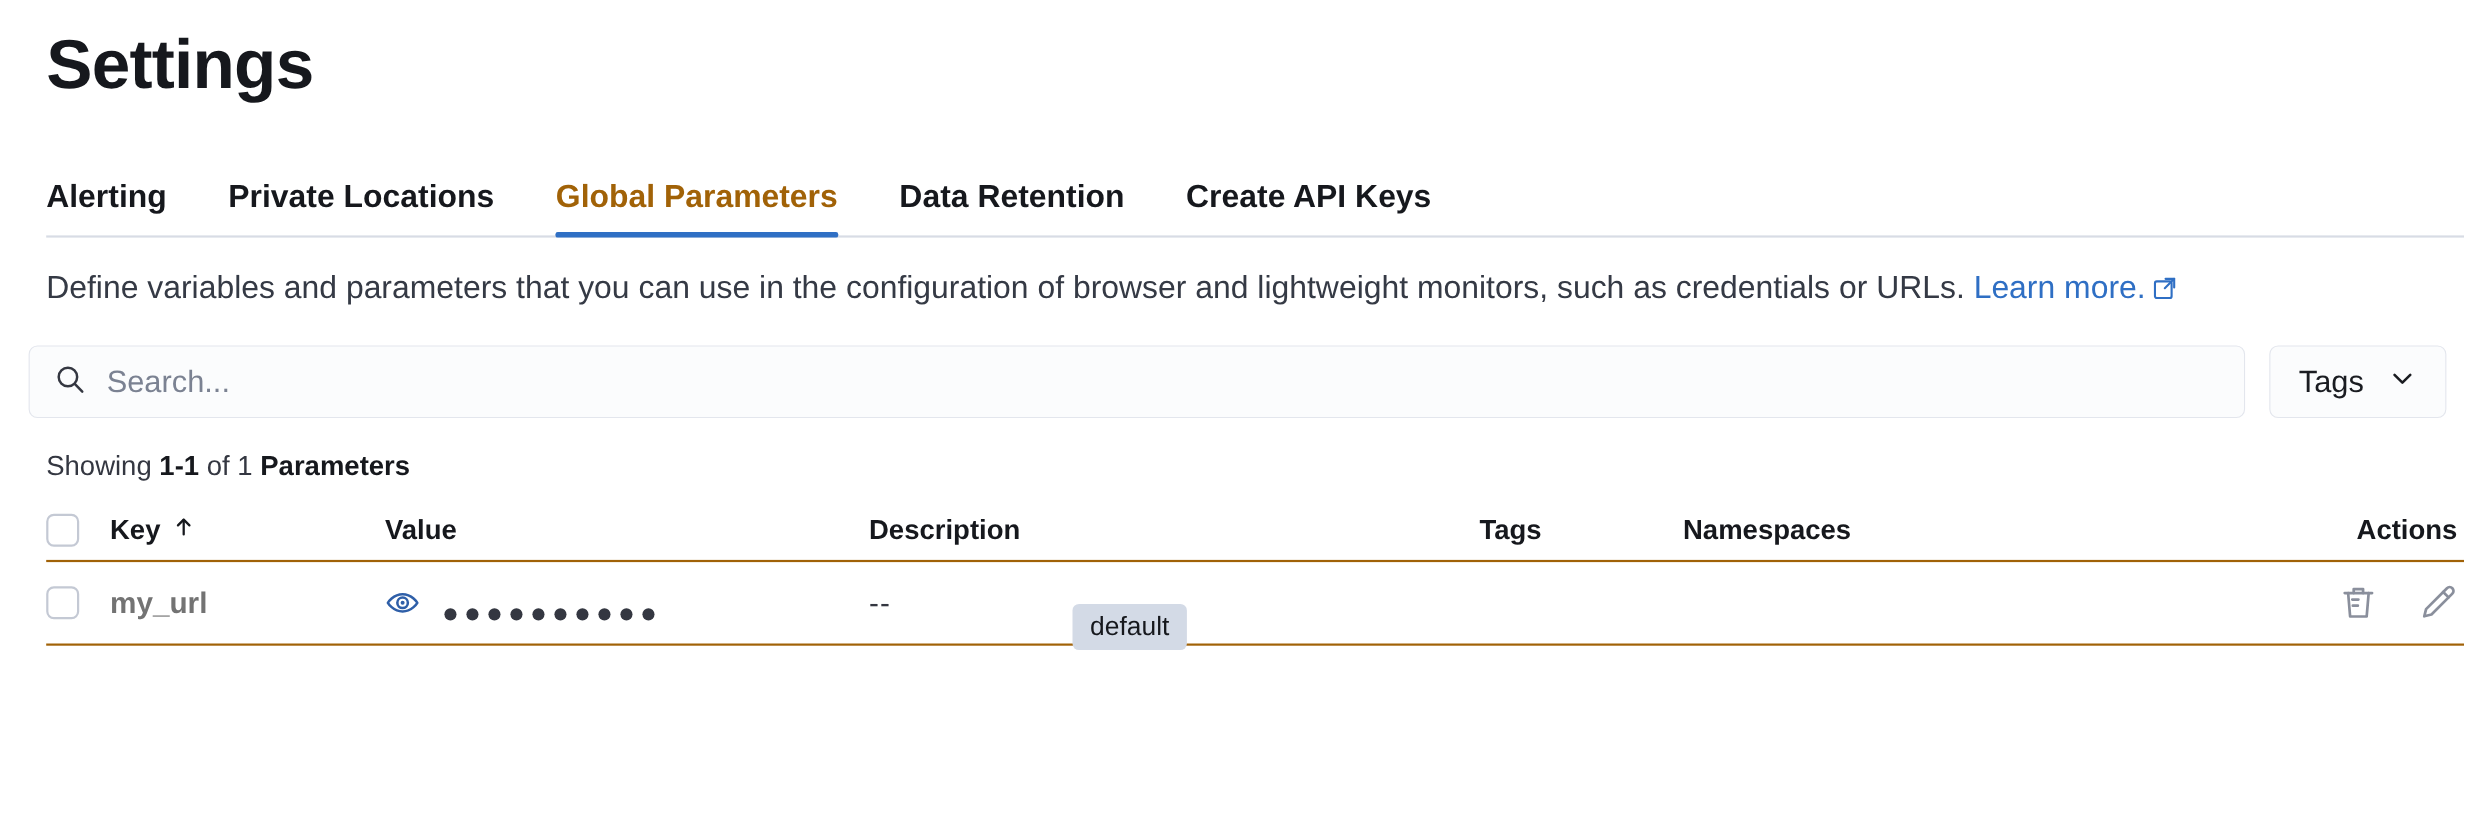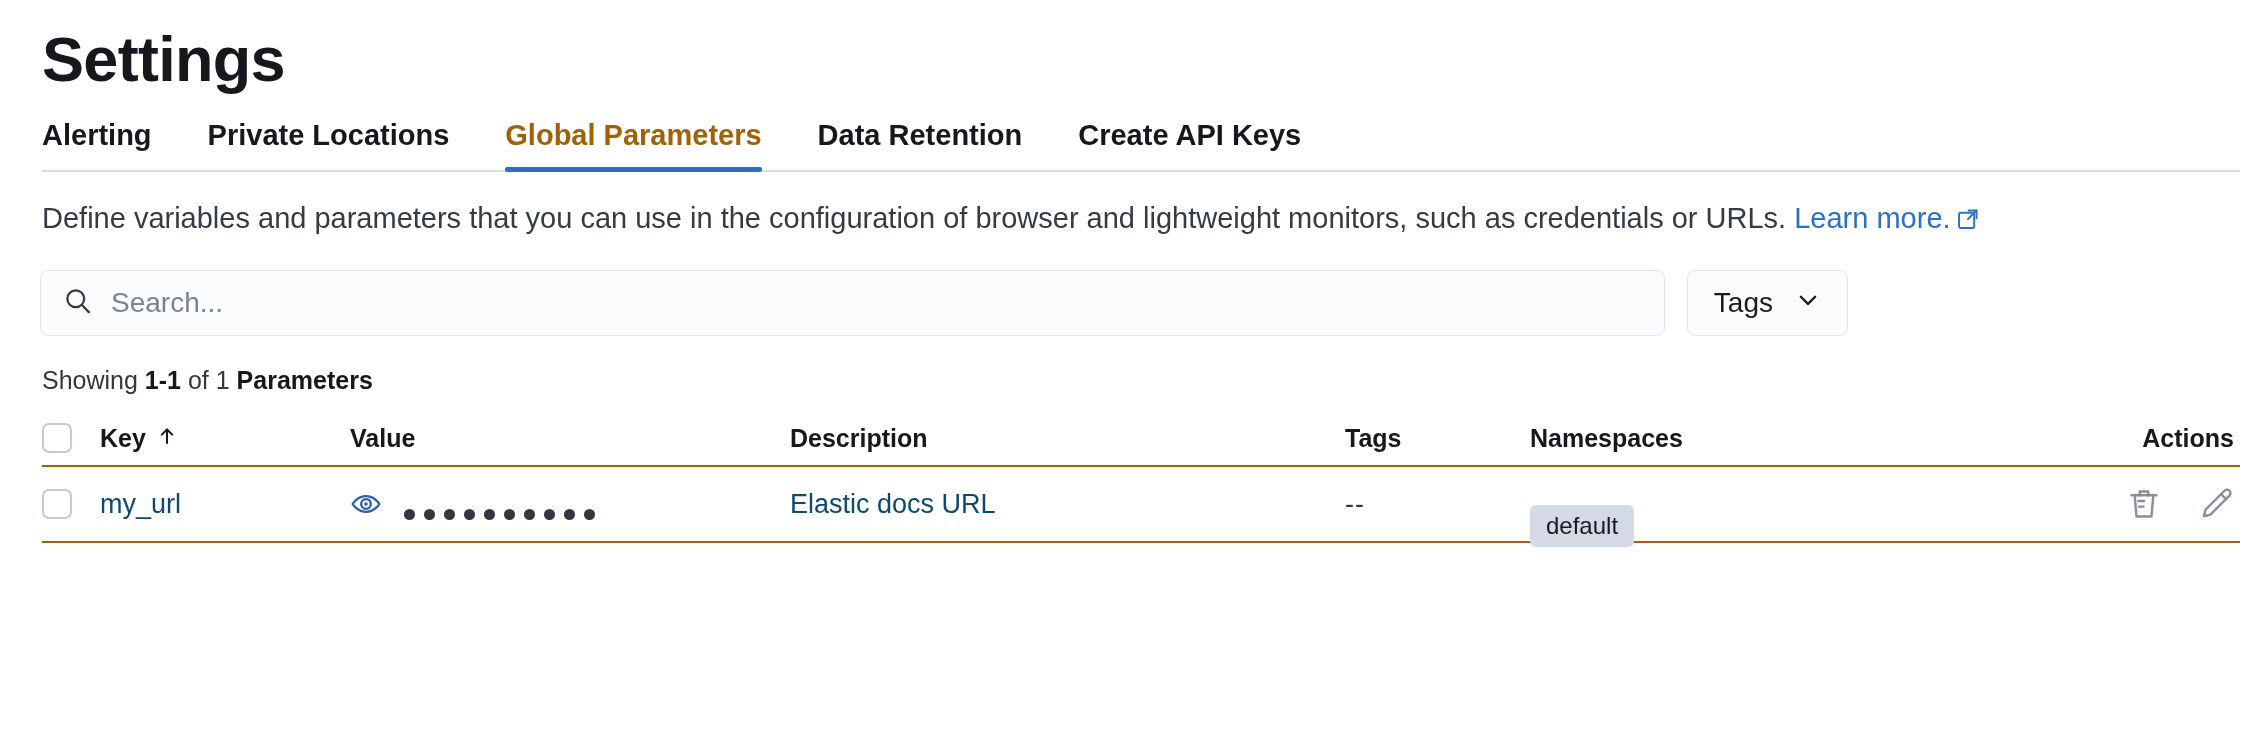--- a/index.html
+++ b/index.html
@@ -25,21 +25,21 @@
     line-height: 1;
     font-weight: 700;
     letter-spacing: -0.7px;
     color: #16181d;
     padding-top: 28px;
     padding-left: 18px;
   }
 
   
   .tabs {
-    margin-top: 28px;
+    margin-top: 72px;
     margin-left: 18px;
     display: flex;
     align-items: flex-end;
     gap: 0;
     border-bottom: 2px solid #d8dce5;
     width: 2198px;
   }
   .tab {
     font-size: 29px;
     font-weight: 700;
@@ -80,26 +80,26 @@
   }
   .ext-icon {
     display: inline-block;
     vertical-align: -2px;
     margin-left: 6px;
   }
 
   
   .controls {
     margin-top: 32px;
-    margin-left: 16px;
+    margin-left: 2px;
     display: flex;
     align-items: stretch;
     gap: 22px;
     height: 66px;
-    width: 1808px;
+    width: 2198px;
   }
   .search-box {
     flex: 1 1 auto;
     display: flex;
     align-items: center;
     gap: 18px;
     background: #fbfcfd;
     border: 1px solid #e3e6ed;
     border-radius: 8px;
     padding: 0 22px;
@@ -185,22 +185,22 @@
     font-weight: 700;
     color: #16181d;
     display: flex;
     align-items: center;
     gap: 10px;
     cursor: pointer;
   }
   .th.static { cursor: default; }
   .td {
     font-size: 27px;
-    color: #0c4a6e;
-    font-weight: 400;
+    color: #737373;
+    font-weight: 700;
   }
 
   .checkbox {
     width: 30px;
     height: 30px;
     border: 2px solid #c4c9d4;
     border-radius: 7px;
     background: #ffffff;
     cursor: pointer;
   }
@@ -360,23 +360,20 @@
             <i></i>
             <i></i>
             <i></i>
             <i></i>
             <i></i>
             <i></i>
             <i></i>
             <i></i>
             <i></i>
           </span>
-      </div>
-      <div class="c-desc">
-        <span class="td">Elastic docs URL</span>
       </div>
       <div class="c-tags">
         <span class="dash">--</span>
       </div>
       <div class="c-ns">
         <span class="badge">default</span>
       </div>
       <div class="c-act">
         <button class="icon-btn">
             <svg width="36" height="36" viewBox="0 0 22 22" fill="none" stroke="#8a8f9c" stroke-width="1.5" stroke-linecap="round" stroke-linejoin="round">

